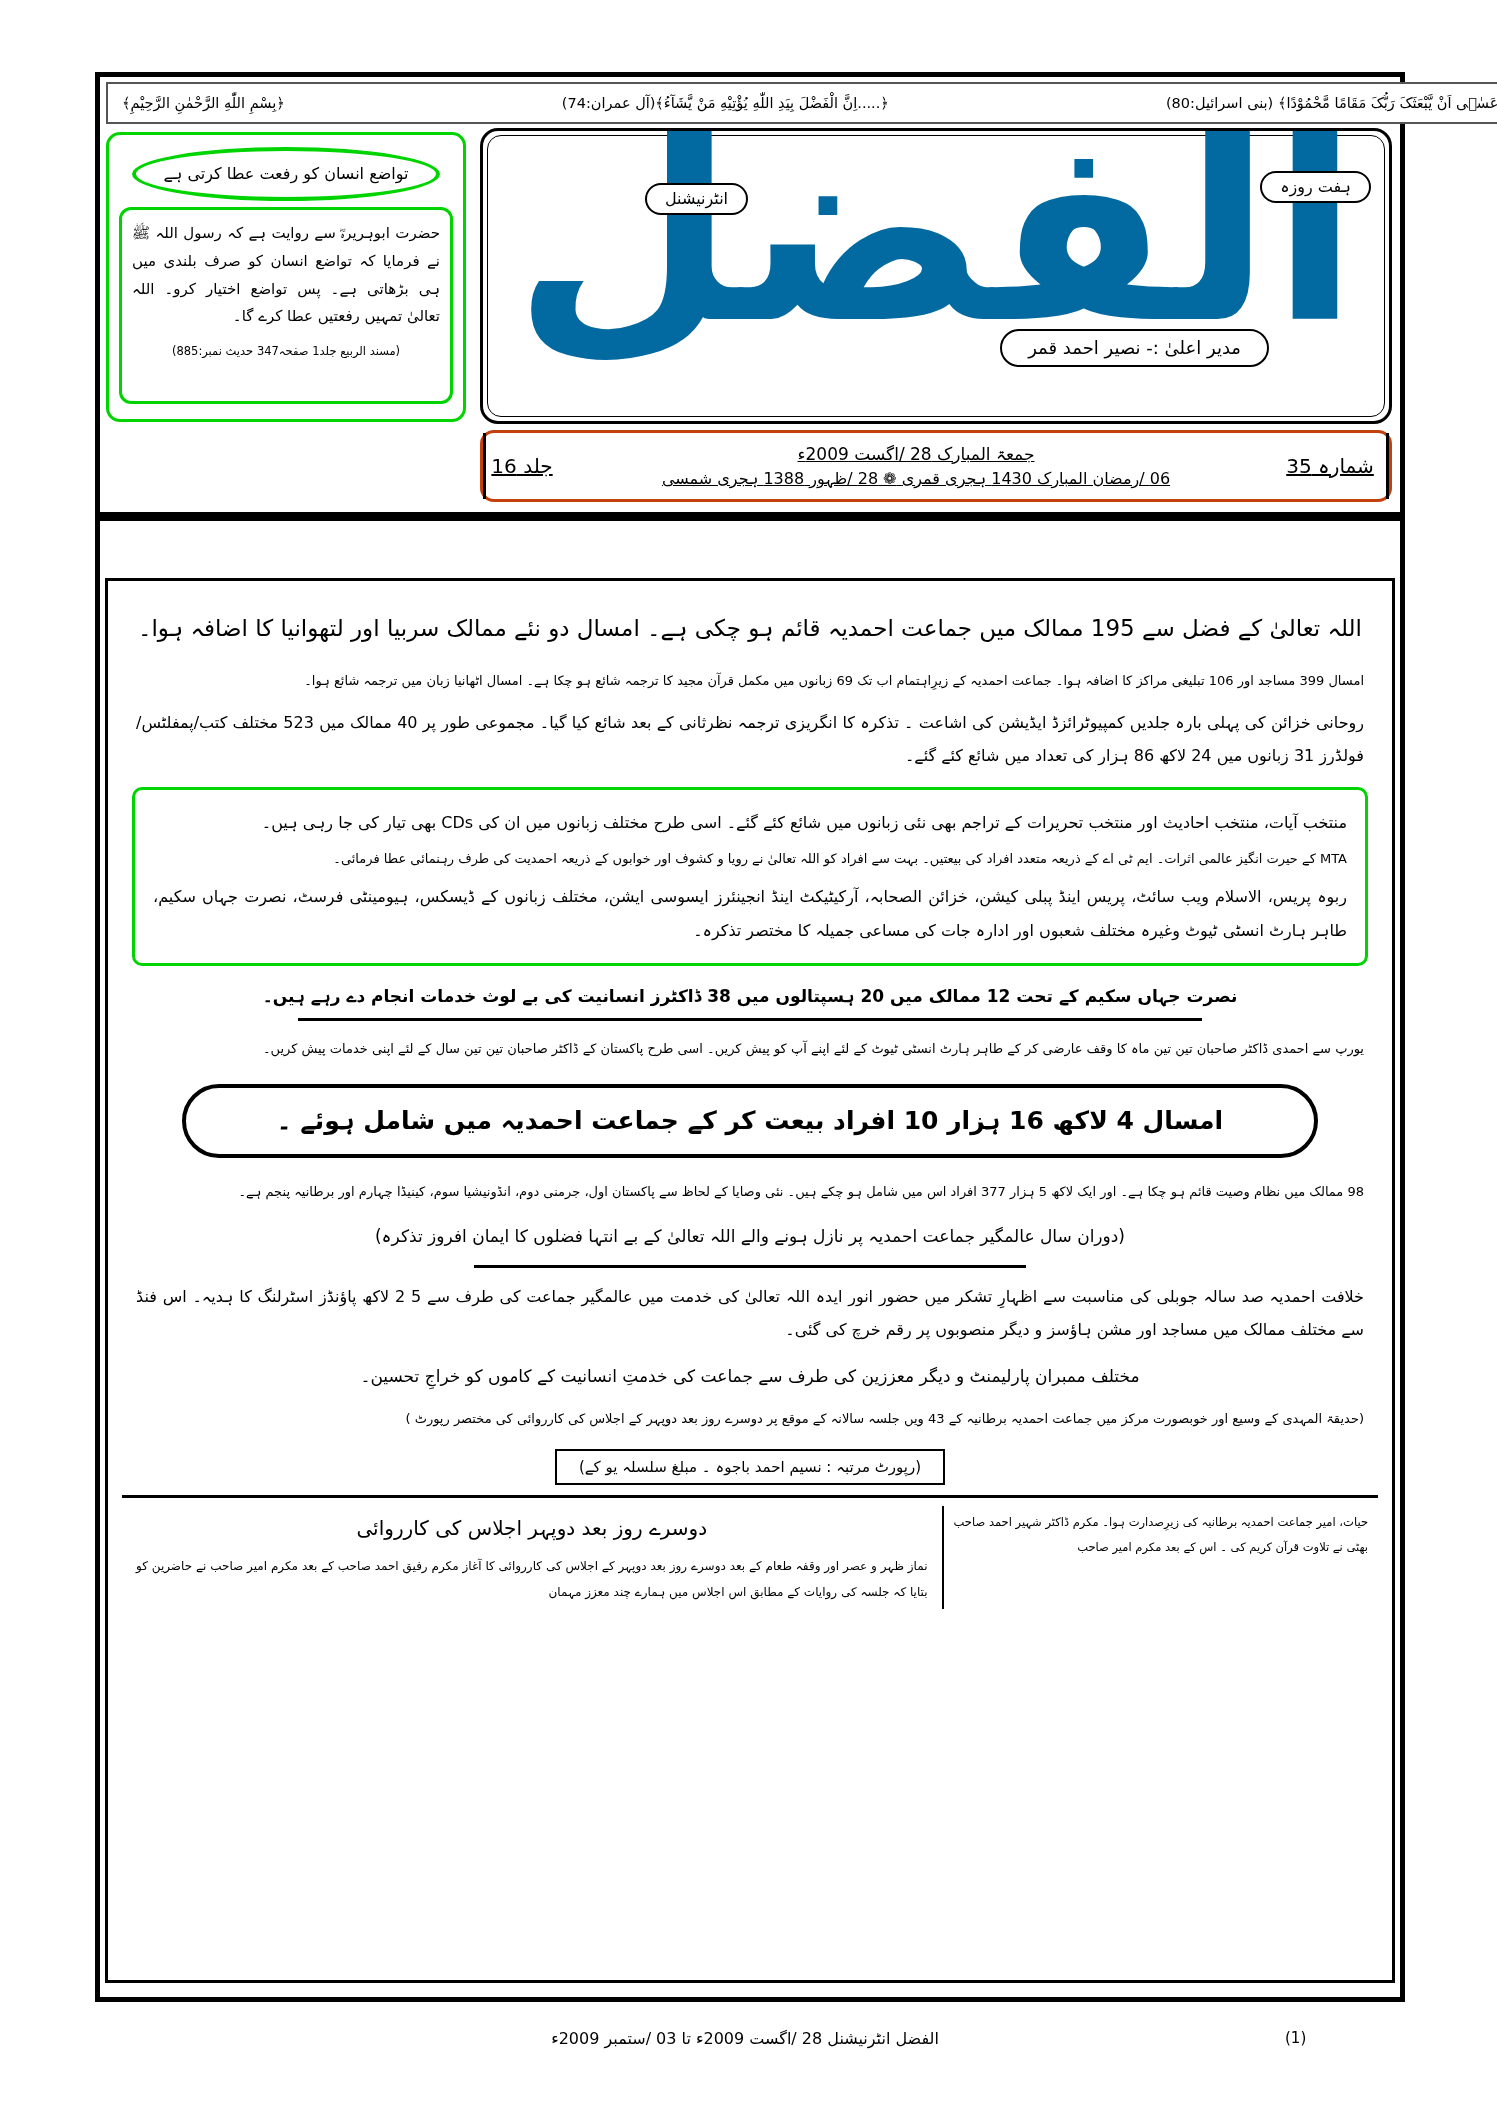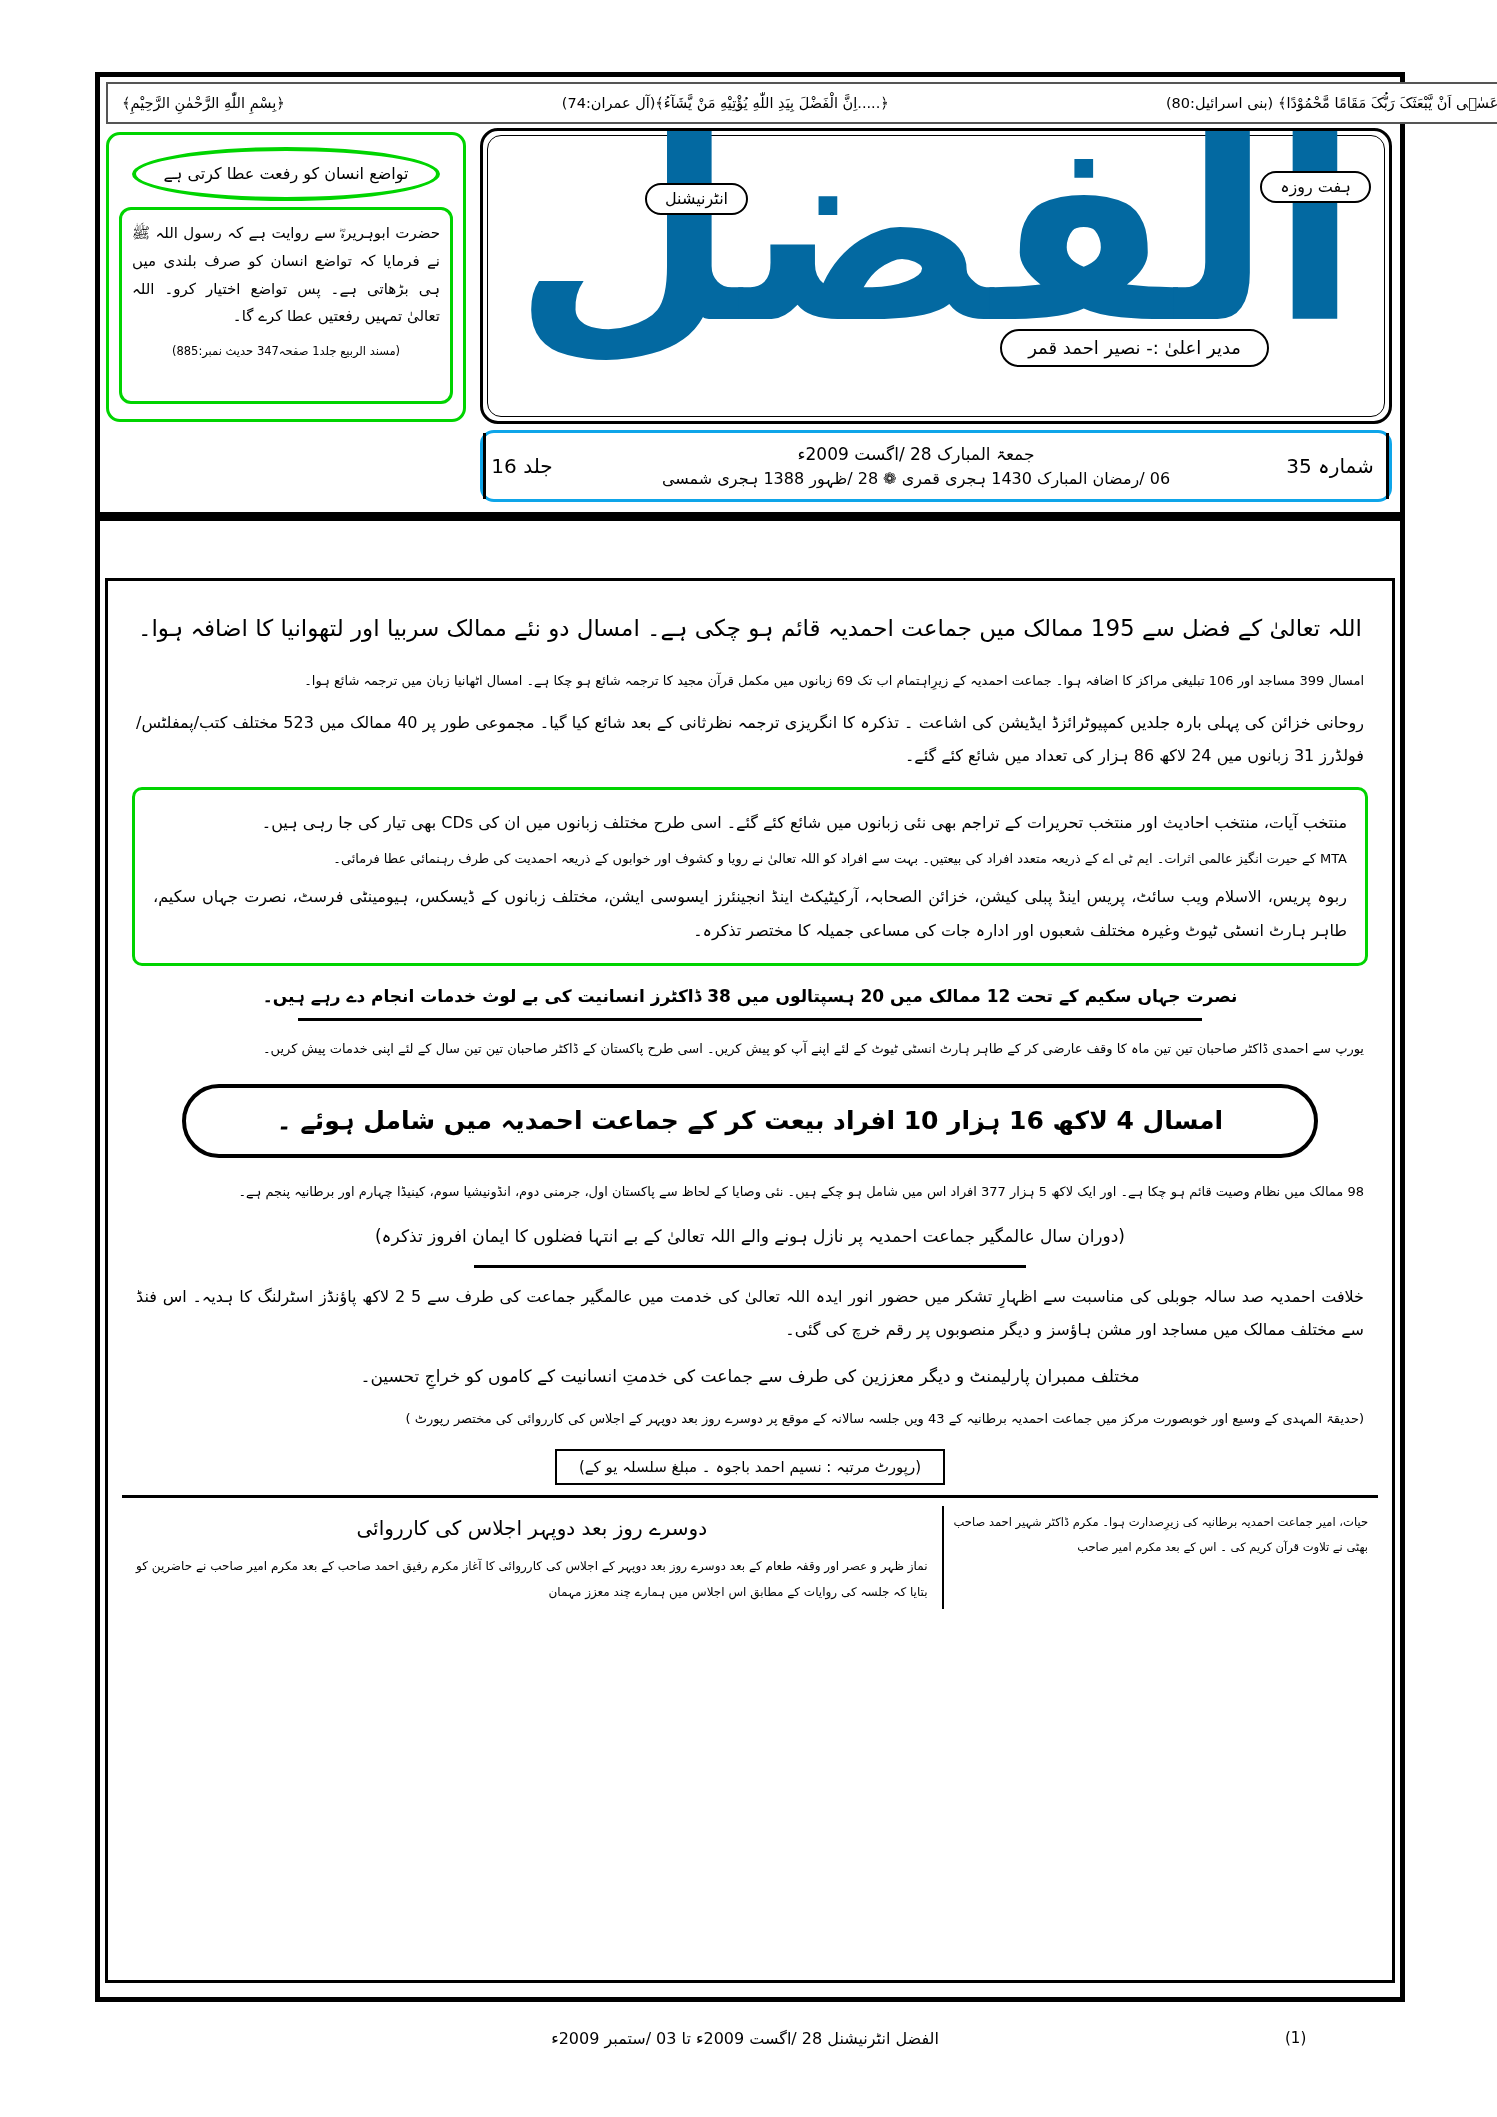--- a/index.html
+++ b/index.html
@@ -118,25 +118,25 @@
     white-space:nowrap;
     z-index:5;
   }
   .pill-weekly{ right:18px; top:40px; }
   .pill-intl { left:162px;  top:52px; }
   .pill-editor{ right:120px; top:198px; font-size:18px; padding:8px 26px;}
 
   
   .date-bar{
     position:absolute;left:480px;top:430px;width:912px;height:72px;
-    border:3px solid #0ea5e9;
+    border:3px solid #c2410c;
     border-radius:14px;
     box-sizing:border-box;
     background:#fff;
-    display:flex;flex-direction:row-reverse;align-items:stretch;
+    display:flex;flex-direction:row-reverse;align-items:stretch;text-decoration:underline;
   }
   .date-vol{
     width:72px;display:flex;align-items:center;justify-content:center;
     font-size:20px;border-left:3px solid #000;
     white-space:nowrap;
   }
   .date-mid{
     flex:1;display:flex;flex-direction:column;
     align-items:center;justify-content:center;
     gap:5px;

